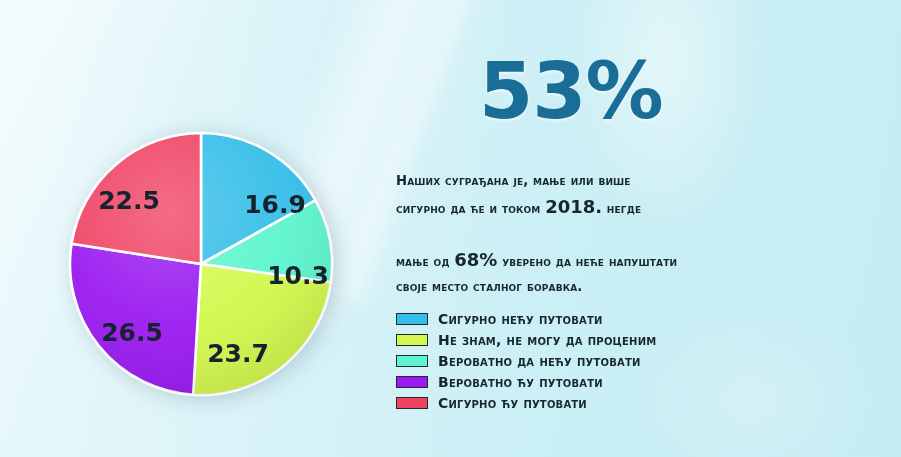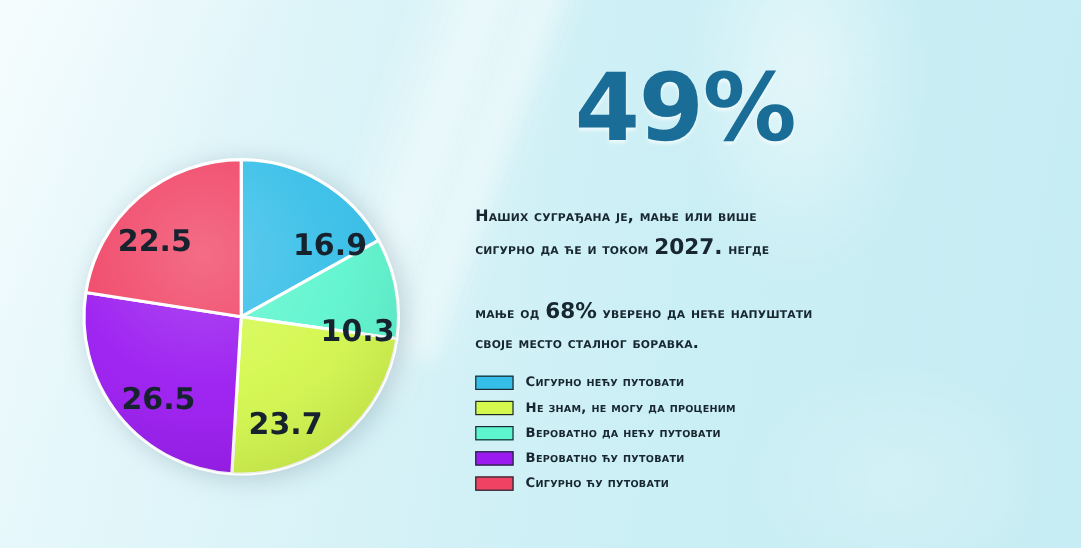--- a/index.html
+++ b/index.html
@@ -68,21 +68,21 @@
 
   
   #legend{position:absolute;left:5px;top:308px;width:330px;}
   .legend-row{display:flex;align-items:center;height:21px;}
   .swatch{
     width:32px;height:12px;border:1.6px solid #1d2a33;box-sizing:border-box;
     margin-right:10px;flex:0 0 auto;
   }
   .legend-label{
     font-family:"DejaVu Sans","Liberation Sans",sans-serif;
-    font-size:11px;font-weight:600;color:#17262f;
+    font-size:14px;font-weight:600;color:#17262f;
     font-variant:small-caps;text-transform:lowercase;letter-spacing:.2px;
     white-space:nowrap;
   }
   .legend-label .cap{font-variant:normal;text-transform:none;}
 </style>
 </head>
 <body>
 
 <div id="stage">
 
@@ -114,25 +114,25 @@
           <text x="242" y="159" text-anchor="middle" dominant-baseline="middle" class="slice-label">10.3</text>
           <text x="182" y="237" text-anchor="middle" dominant-baseline="middle" class="slice-label">23.7</text>
           <text x="76" y="216" text-anchor="middle" dominant-baseline="middle" class="slice-label">26.5</text>
           <text x="73" y="84" text-anchor="middle" dominant-baseline="middle" class="slice-label">22.5</text>
         </g>
     </svg>
   </div>
 
   <div id="right">
 
-    <div id="headline">49%</div>
+    <div id="headline">53%</div>
 
     <div id="paragraph">
       <span class="cap">Н</span><span>аших суграђана је, мање или више</span><br>
-      <span>сигурно да ће и током </span><span class="big">2027.</span><span> негде</span><br>
+      <span>сигурно да ће и током </span><span class="big">2018.</span><span> негде</span><br>
       <br>
       <span>мање од </span><span class="big">68%</span><span> уверено да неће напуштати</span><br>
       <span>своје место сталног боравка.</span>
     </div>
 
     <div id="legend">
         <div class="legend-row">
           <span class="swatch" style="background: rgb(53, 190, 232);"></span>
           <span class="legend-label"><span class="cap">С</span><span>игурно нећу путовати</span></span>
         </div>

